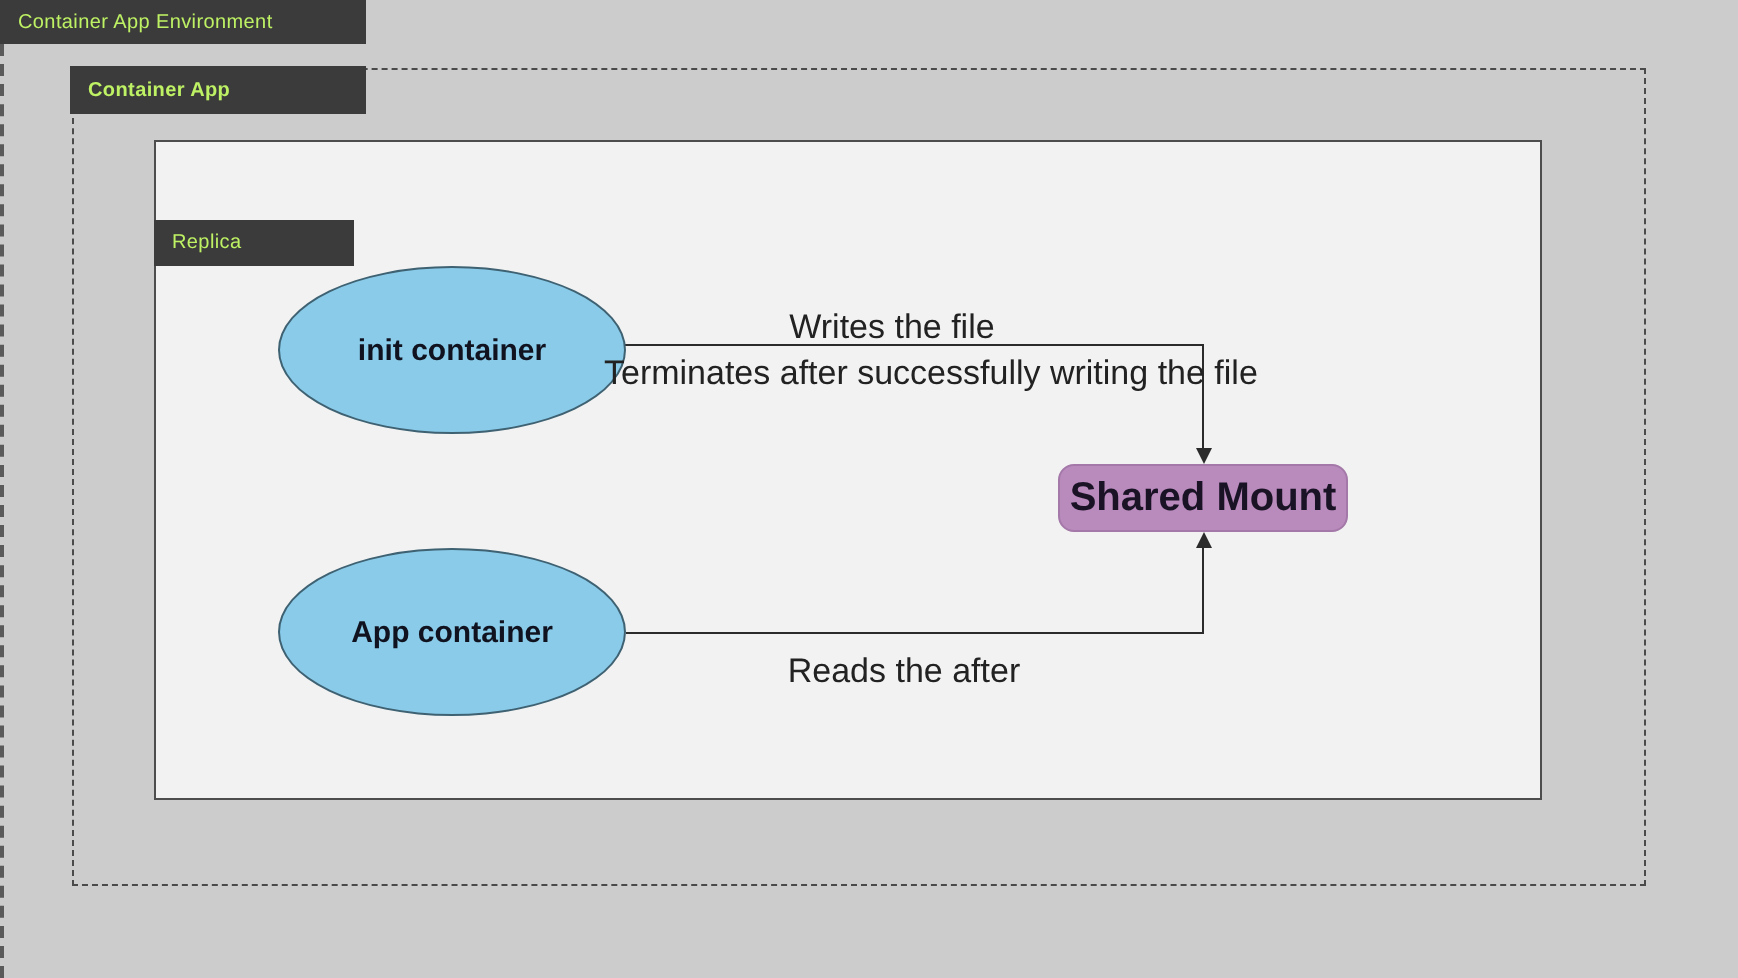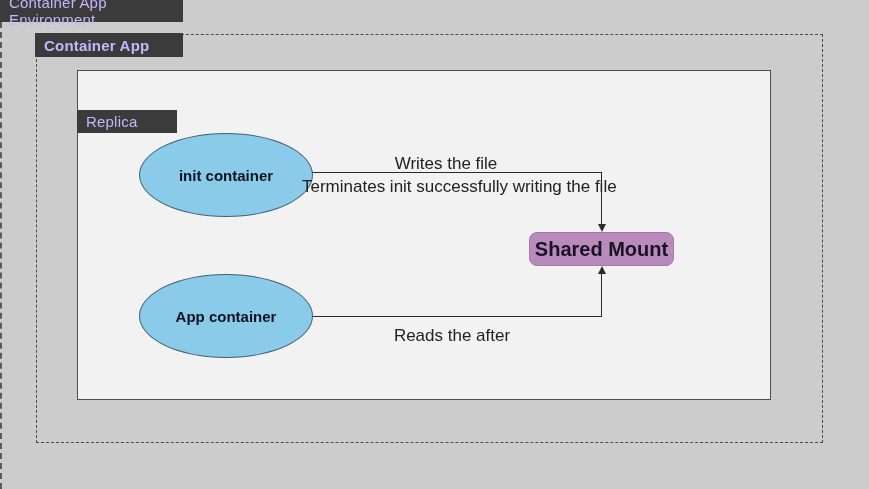--- a/index.html
+++ b/index.html
@@ -9,22 +9,22 @@
     font-family: "Liberation Sans", sans-serif;
     position: relative;
     overflow: hidden;
   }
   .stage { position: absolute; left: 0; top: 0; width: 869px; height: 489px; }
 
   
   .corner-label {
     position: absolute;
     background: #3b3b3b;
-    color: #c4b5fd;
-    font-size: 15px;
+    color: #bef264;
+    font-size: 10px;
     display: flex; align-items: center;
     padding: 0 9px;
     box-sizing: border-box;
     letter-spacing: 0.2px;
     z-index: 5;
   }
   .env-label     { left: 0;   top: 0;  width: 183px; height: 22px; }
   .capp-label    { left: 35px; top: 33px; width: 148px; height: 24px; font-weight: bold; }
   .replica-label { left: 77px; top: 70px; width: 100px; height: 23px; margin-top: 40px; }
 
@@ -128,16 +128,16 @@
 
   <div class="line h1"></div>
   <div class="line v1"></div>
   <div class="arrowhead arrow-down"></div>
 
   <div class="line h2"></div>
   <div class="line v2"></div>
   <div class="arrowhead arrow-up"></div>
 
   <div class="edge-label lbl-writes">Writes the file</div>
-  <div class="edge-label lbl-terminates">Terminates init successfully writing the file</div>
+  <div class="edge-label lbl-terminates">Terminates after successfully writing the file</div>
   <div class="edge-label lbl-reads">Reads the after</div>
 
 </div>
 
 </body></html>

